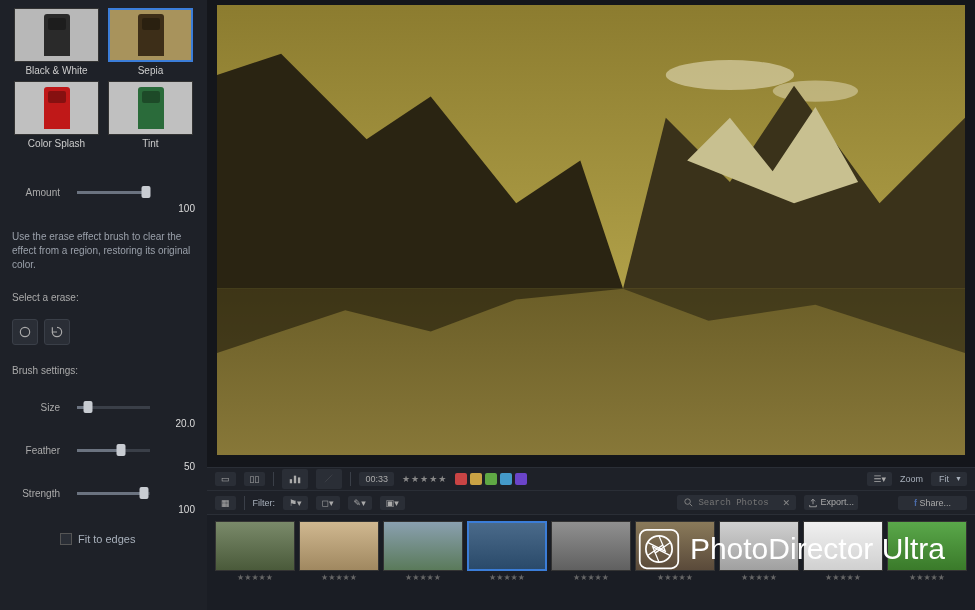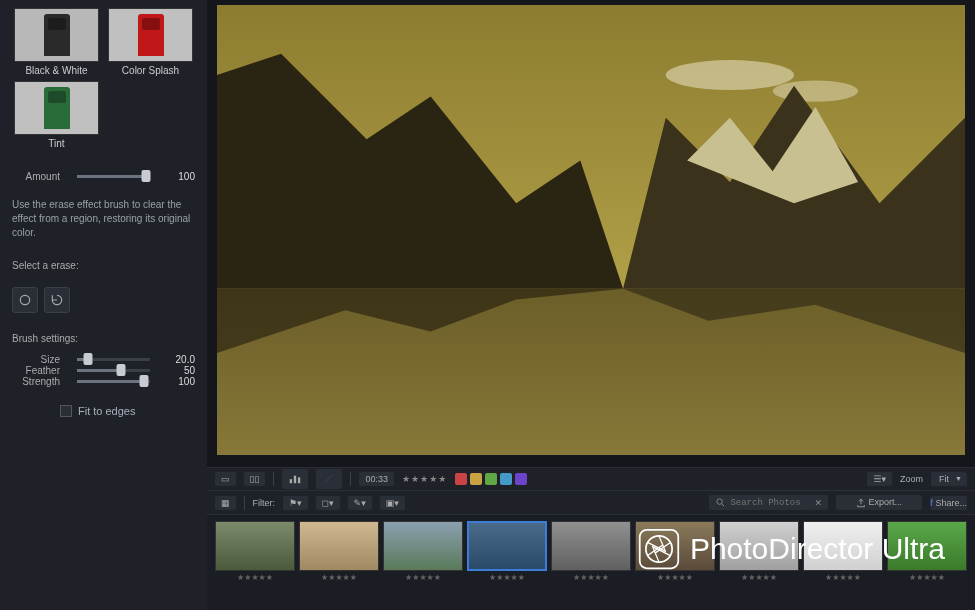--- a/index.html
+++ b/index.html
@@ -80,21 +80,21 @@
   }
   .slider-thumb {
     position: absolute;
     width: 9px;
     height: 12px;
     background: #c8ccd2;
     top: -5px;
     transform: translateX(-50%);
     border-radius: 2px;
   }
-  .slider-val { width: 28px; text-align: right; color: #ddd; font-size: 10px; }
+  .slider-val { width: 28px; text-align: right; color: #ddd; font-size: 10px; margin-top: 32px; }
   .help-text { font-size: 10px; color: #9aa0aa; line-height: 1.4; margin: 6px 0; }
   .section-label { font-size: 10px; color: #aaa; margin-top: 4px; }
   .brush-row { display: flex; gap: 6px; margin: 6px 0; }
   .brush-btn {
     width: 26px; height: 26px;
     background: #2a2e36;
     border: 1px solid #3a3f48;
     border-radius: 3px;
     display: flex;
     align-items: center;
@@ -221,20 +221,26 @@
 </head>
 <body>
 
 <div class="sidebar">
   <div class="effect-grid">
       <div class="effect-item">
     <div class="effect-thumb " style="background:#b8b8b8">
       <div class="booth" style="background:#2a2a2a"></div>
     </div>
     <span class="effect-label">Black &amp; White</span>
+      </div>
+      <div class="effect-item">
+    <div class="effect-thumb selected" style="background:#a8935c">
+      <div class="booth" style="background:#3d2e18"></div>
+    </div>
+    <span class="effect-label">Sepia</span>
       </div>
       <div class="effect-item">
     <div class="effect-thumb " style="background:#c0c0c0">
       <div class="booth" style="background:#c01818"></div>
     </div>
     <span class="effect-label">Color Splash</span>
       </div>
       <div class="effect-item">
     <div class="effect-thumb " style="background:#c0c0c0">
       <div class="booth" style="background:#2a6b3a"></div>
@@ -374,27 +380,27 @@
     <div class="tb-btn">▣▾</div>
     <div class="tb-spacer"></div>
     <div class="search-box">
       <svg class="icon-svg" viewBox="0 0 24 24" style="width:11px;height:11px;">
           <circle cx="10" cy="10" r="6" fill="none" stroke="#888" stroke-width="2"></circle>
           <line x1="15" y1="15" x2="20" y2="20" stroke="#888" stroke-width="2"></line>
         </svg>
       <input class="search-input" placeholder="Search Photos" style="">
       <span style="cursor:pointer;color:#888;">✕</span>
     </div>
-    <div class="tb-btn" style="padding:2px 20px;text-align:right;">
+    <div class="tb-btn" style="padding:2px 4px;text-align:right;">
       <svg class="icon-svg" viewBox="0 0 24 24" style="width:10px;height:10px;display:inline-block;vertical-align:middle;">
           <path d="M12 3 L12 15 M7 8 L12 3 L17 8 M4 17 L4 21 L20 21 L20 17" fill="none" stroke="#aaa" stroke-width="2"></path>
         </svg>
       <span>Export...</span>
     </div>
-    <div class="tb-btn" style="padding:2px 0;">
+    <div class="tb-btn" style="padding:2px 16px;margin-left:32px;">
       <span style="color:#4a6aa8;font-weight:bold;">f</span>
       <span>Share...</span>
     </div>
   </div>
 
   <div class="thumb-strip">
     <div id="thumbs" style="display:flex;gap:4px;">
         <div class="strip-thumb">
     <div class="strip-img " style="background:linear-gradient(#7a8a6a,#4a5a3a)"></div>
     <div class="strip-stars">★★★★★</div>

